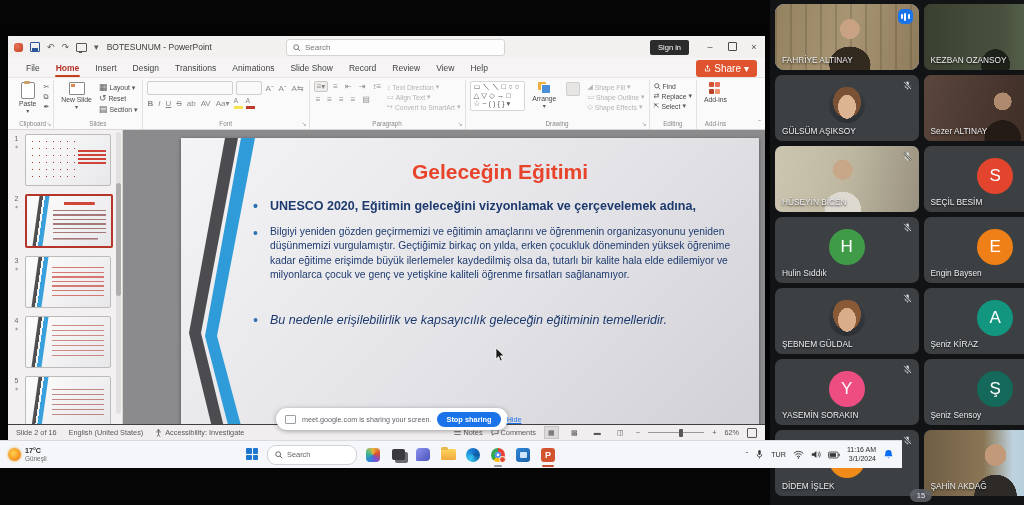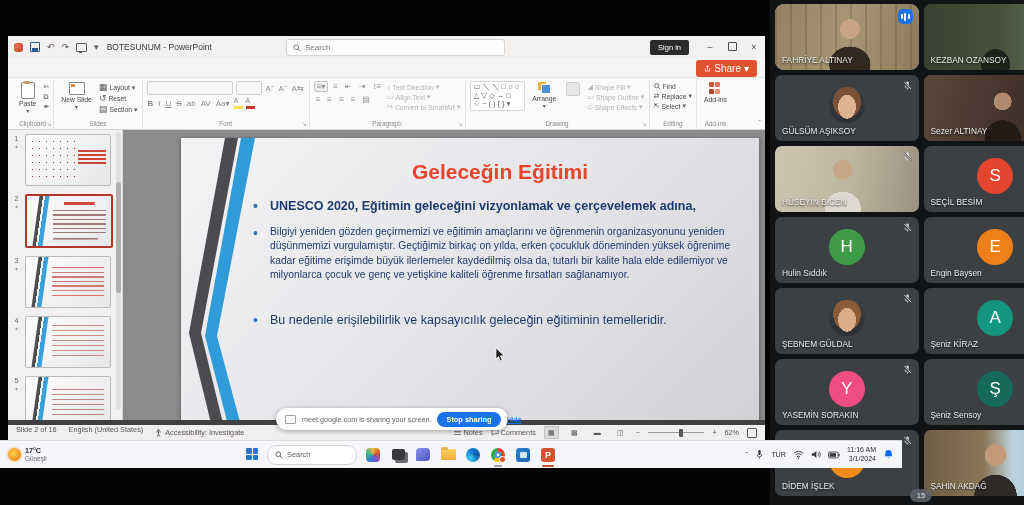--- a/index.html
+++ b/index.html
@@ -97,24 +97,24 @@
   .thumb-scroll::after{content:"";position:absolute;left:0;right:0;top:18%;height:40%;background:#b0aeac;border-radius:3px;}
 
   .editor{flex:1;background:#8b8b8e;position:relative;overflow:hidden;}
   .slide{position:absolute;left:58px;top:8px;width:578px;height:310px;background:linear-gradient(135deg,#f4f4f6 0%,#e3e3e7 55%,#cfcfd4 100%);box-shadow:0 1px 4px rgba(0,0,0,.4);}
   .slide-title{position:absolute;left:120px;right:60px;top:22px;text-align:center;font-size:21px;font-weight:600;color:#e8432b;}
   .bullets{position:absolute;left:72px;right:22px;top:60px;color:#1d3a6e;}
   .bullet{position:relative;padding-left:17px;margin-bottom:9px;}
   .bullet::before{content:"\2022";position:absolute;left:0;top:-1px;color:#2e74b5;font-size:14px;}
   .b1{font-size:12.5px;font-weight:bold;line-height:1.4;}
   .b2{font-size:10.3px;line-height:1.42;margin-bottom:30px;}
-  .b3{font-size:12.5px;font-weight:500;}
-
-  
-  .statusbar{height:15px;background:#f0eeee;border-top:5px solid #404040;display:flex;padding:0 8px;gap:12px;font-size:7.3px;color:#5a5856;flex:none;}
+  .b3{font-size:12.5px;font-weight:500;font-style:italic;}
+
+  
+  .statusbar{height:15px;background:#f0eeee;border-top:1px solid #404040;display:flex;align-items:center;padding:0 8px;gap:12px;font-size:7.3px;color:#5a5856;flex:none;}
   .sb-right{margin-left:auto;display:flex;align-items:center;gap:8px;}
   .viewbtn{width:13px;height:11px;border:1px solid transparent;display:flex;align-items:center;justify-content:center;font-size:7px;color:#5a5856;}
   .viewbtn.active{background:#dcdada;border-color:#c6c4c3;}
   .zoom-track{width:56px;height:1.5px;background:#9a9896;position:relative;}
   .zoom-thumb{position:absolute;left:55%;top:-3px;width:4px;height:8px;background:#5a5856;border-radius:1px;}
   .fit-ic{width:8px;height:8px;border:1.2px solid #5a5856;border-radius:1px;}
 
   
   .meetbar{position:absolute;left:276px;top:408px;width:218px;height:22px;background:#fff;border-radius:11px;box-shadow:0 1px 5px rgba(0,0,0,.35);display:flex;align-items:center;padding:0 5px 0 9px;gap:6px;z-index:40;}
   .meetbar .msg{font-size:7.2px;color:#5f6368;white-space:nowrap;}
@@ -208,20 +208,33 @@
         </div>
         <div class="winctl">
           <span class="signin">Sign in</span>
           <span class="wbtn">–</span>
           <span class="wbtn"><span class="maxi"></span></span>
           <span class="wbtn">×</span>
         </div>
       </div>
 
       <div class="menubar">
+        <div id="menu-tabs">
+            <div class="tab">File</div>
+            <div class="tab active">Home</div>
+            <div class="tab">Insert</div>
+            <div class="tab">Design</div>
+            <div class="tab">Transitions</div>
+            <div class="tab">Animations</div>
+            <div class="tab">Slide Show</div>
+            <div class="tab">Record</div>
+            <div class="tab">Review</div>
+            <div class="tab">View</div>
+            <div class="tab">Help</div>
+          </div>
         <div class="share-btn">
           <svg width="7" height="7" viewBox="0 0 10 10">
               <path d="M5 6V1M3 2.5L5 .7l2 1.8M2 5v3.6h6V5" fill="none" stroke="#fff" stroke-width="1.2"></path>
             </svg>
           <span>Share</span>
           <span>▾</span>
         </div>
       </div>
 
       <div class="ribbon">

